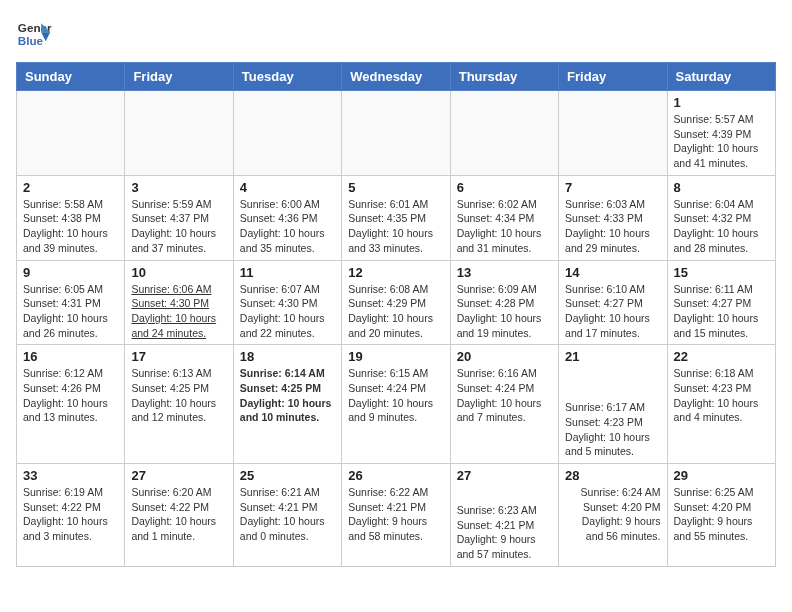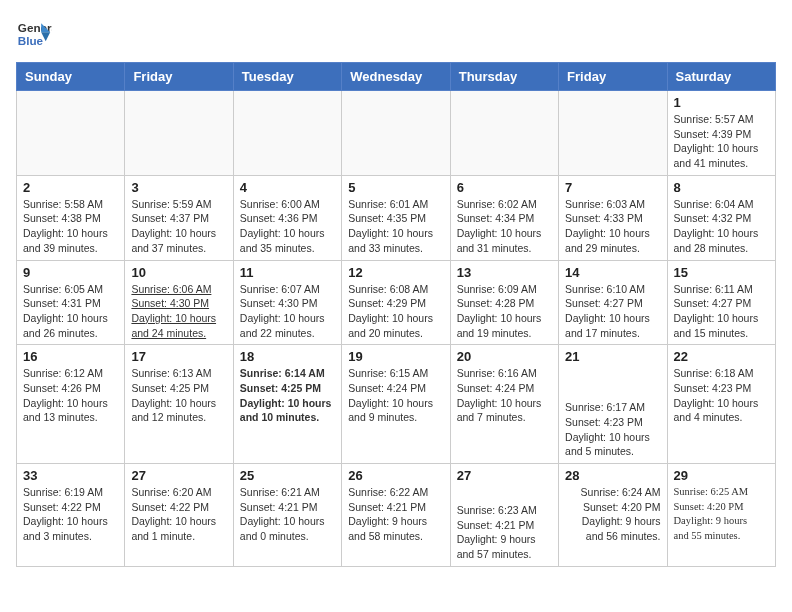--- a/index.html
+++ b/index.html
@@ -318,20 +318,20 @@
         </td>
         <td>
           <div class="day-number">28</div>
           <div class="day-info" style="white-space: pre-line; text-align: right;">Sunrise: 6:24 AM
 Sunset: 4:20 PM
 Daylight: 9 hours
 and 56 minutes.</div>
         </td>
         <td>
           <div class="day-number">29</div>
-          <div class="day-info" style="white-space: pre-line; font-family: Liberation Serif, serif;">Sunrise: 6:25 AM
+          <div class="day-info" style="white-space: pre-line;">Sunrise: 6:25 AM
 Sunset: 4:20 PM
 Daylight: 9 hours
 and 55 minutes.</div>
         </td>
       </tr>
     </tbody>
 </table>
 
 </body></html>

